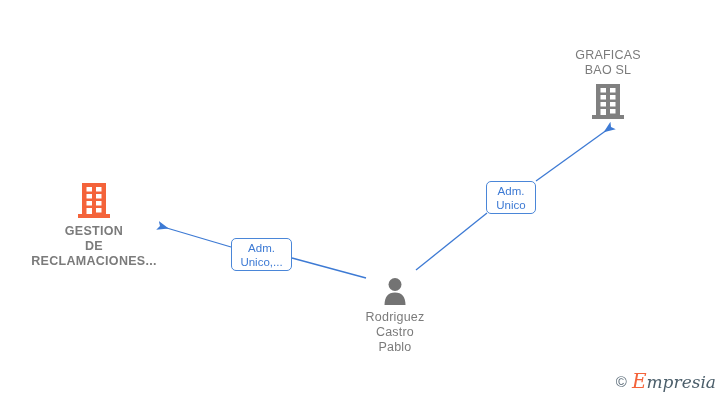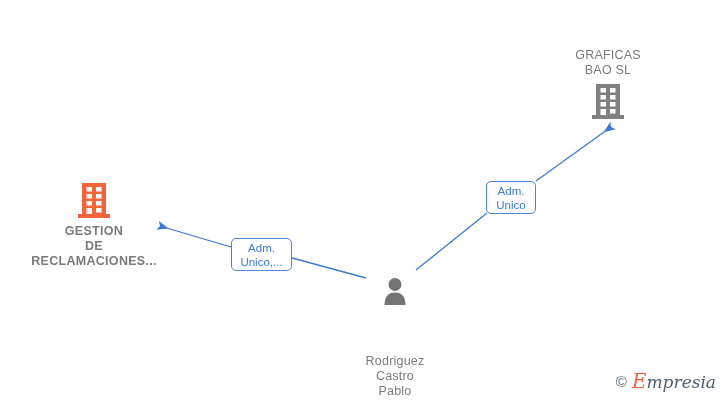--- a/index.html
+++ b/index.html
@@ -56,21 +56,21 @@
     flex-direction: column-reverse;
   }
   .node.label-above .node-label {
     margin-top: 0;
     margin-bottom: 5px;
   }
 
   
   #node-gestion      { left: 14px;  top: 182px; }
   #node-graficas     { left: 528px; top: 48px;  }
-  #node-person       { left: 315px; top: 276px; gap: 44px; }
+  #node-person       { left: 315px; top: 276px; }
 
   
   .edge-label {
     position: absolute;
     box-sizing: border-box;
     border: 1px solid #4a86d8;
     border-radius: 5px;
     background: #ffffff;
     color: #3d7ad4;
     font-size: 11.5px;

